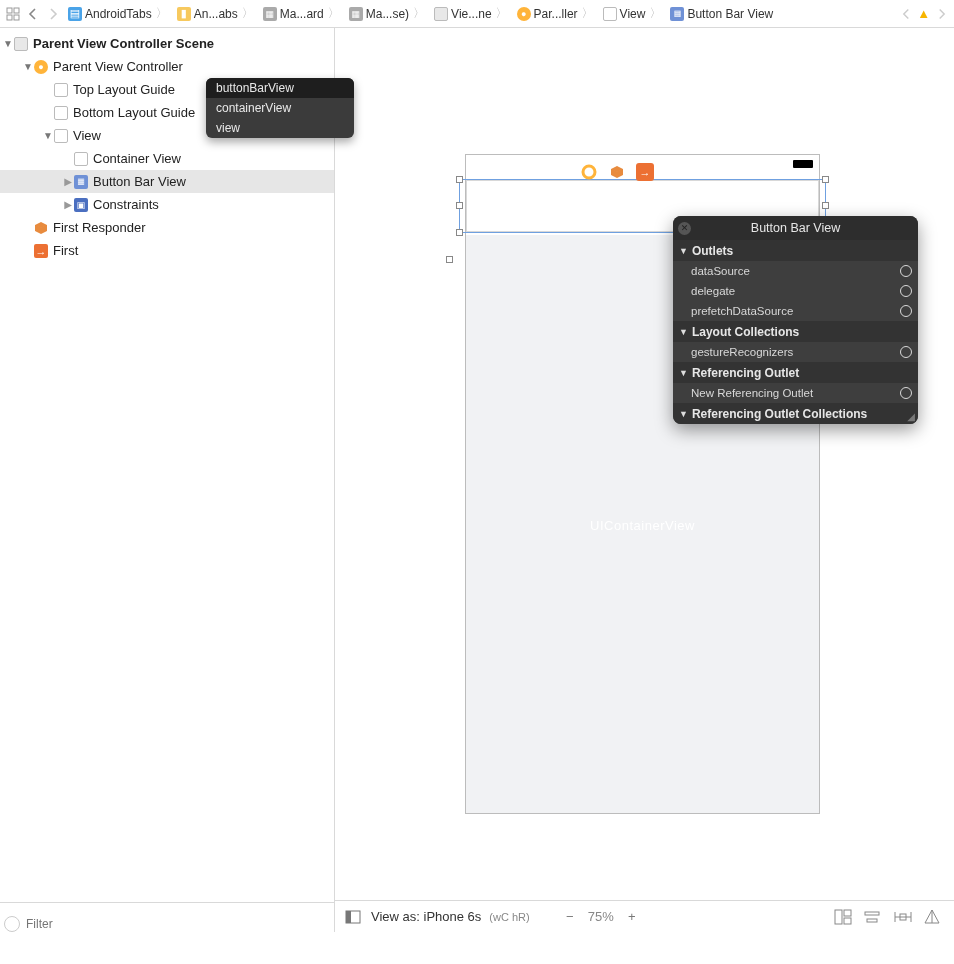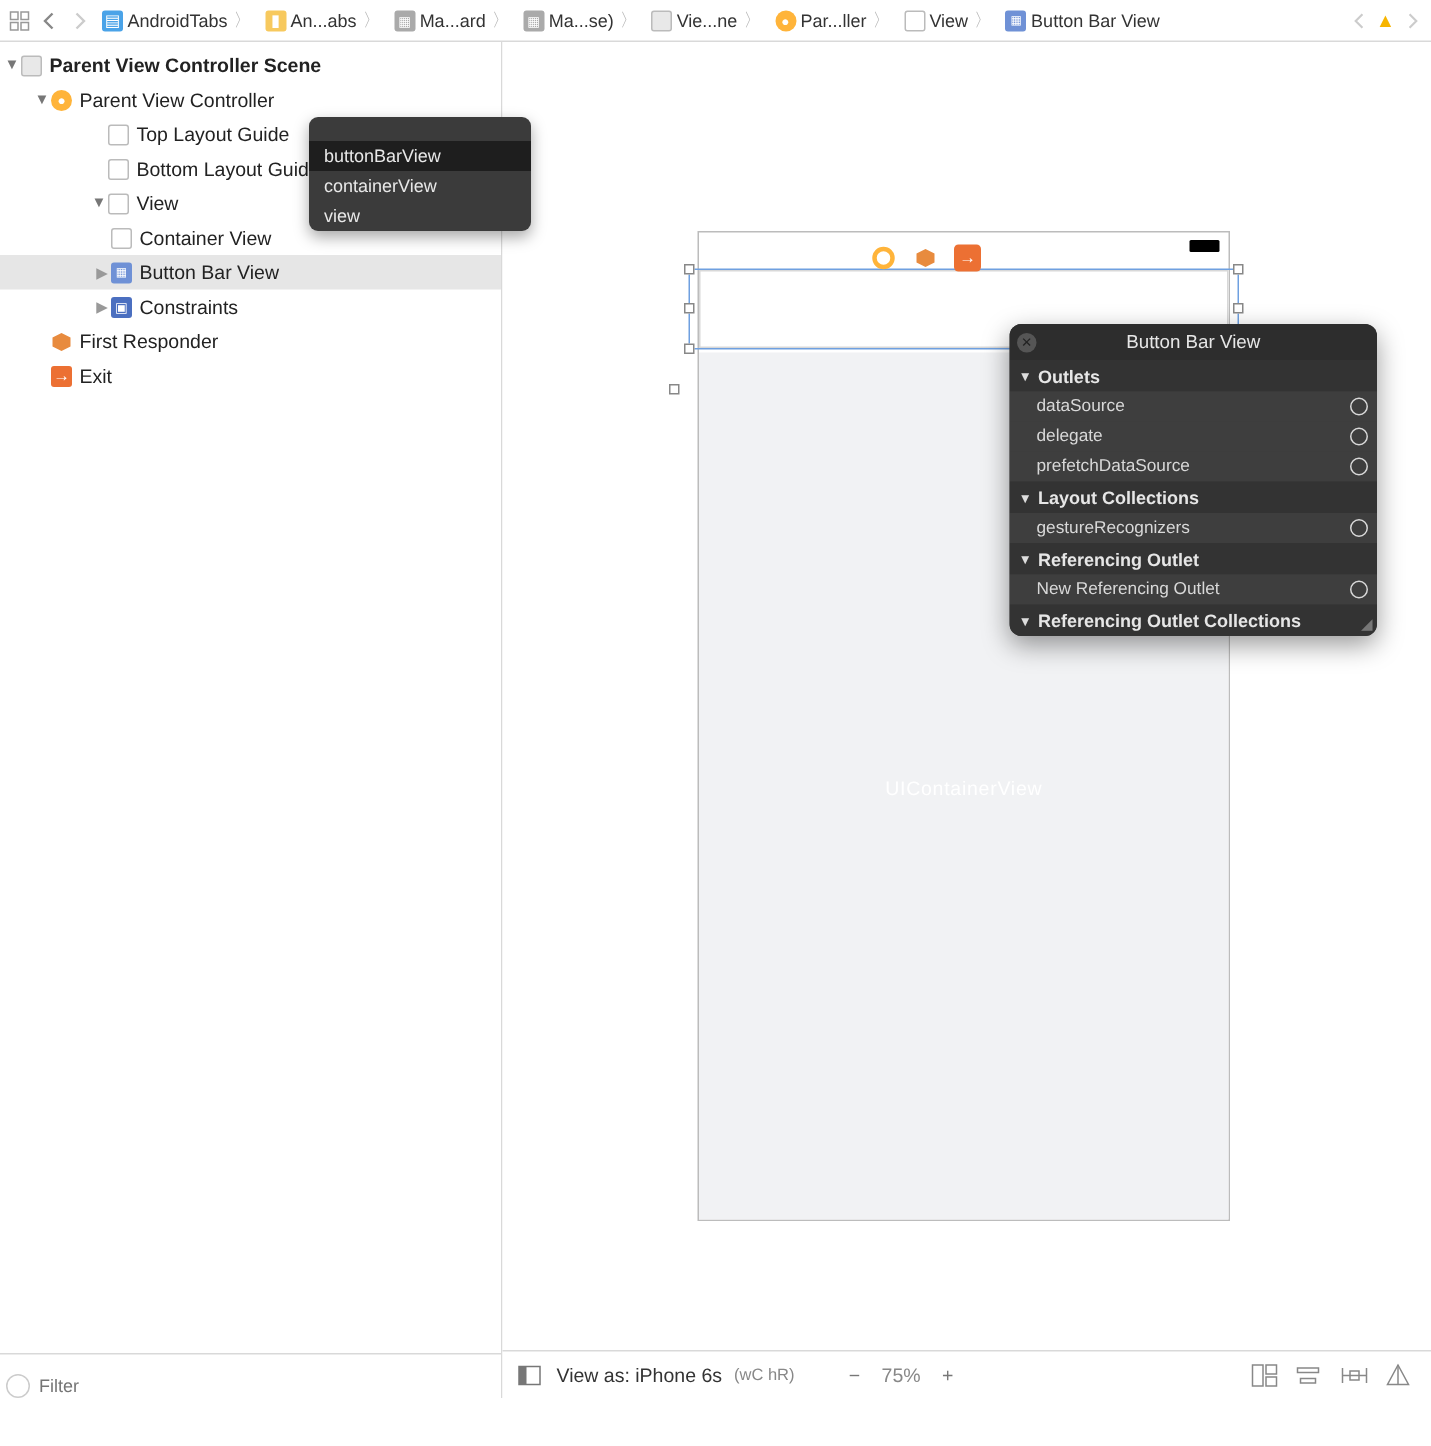--- a/index.html
+++ b/index.html
@@ -25,26 +25,26 @@
 
   .main { display:flex; height:904px;}
   .outline { width:335px; border-right:1px solid #d9d9d9; position:relative; display:flex; flex-direction:column;}
   .outline-body { flex:1; overflow:auto; padding-top:4px;}
   .row { display:flex; align-items:center; height:23px; font-size:13px; color:#222;}
   .row .disc { width:12px; text-align:center; color:#777; font-size:10px;}
   .row .empty { width:12px;}
   .row .ic { margin-right:5px;}
   .row.header { font-weight:600;}
   .row.sel { background:#e6e6e6;}
-  .indent-0{padding-left:2px;} .indent-1{padding-left:22px;} .indent-2{padding-left:60px;}
+  .indent-0{padding-left:2px;} .indent-1{padding-left:22px;} .indent-2{padding-left:42px;}
   .indent-3{padding-left:62px;}
 
   .popover { position:absolute; left:206px; top:50px; width:148px; background:#3b3b3b; color:#e8e8e8; border-radius:6px; font-size:12px; box-shadow:0 4px 10px rgba(0,0,0,.35); overflow:hidden; z-index:5;}
   .popover .popt { padding:3px 10px;}
-  .popover .popt.sel { background:#1e1e1e;margin-top:16px;}
+  .popover .popt.sel { background:#1e1e1e;}
 
   .filter { height:30px; border-top:1px solid #d9d9d9; display:flex; align-items:flex-end; padding:0 4px;}
   .filter .circ{ width:16px; height:16px; border:1px solid #ccc; border-radius:50%; margin-right:4px;}
   .filter input{ border:none; outline:none; font-size:12px; color:#888; flex:1;}
 
   .canvas { flex:1; position:relative; background:#fff; display:flex; flex-direction:column;}
   .canvas-area { flex:1; position:relative; overflow:hidden;}
   .phone { position:absolute; left:130px; top:126px; width:355px; height:660px; border:1px solid #bcbcbc; background:#fff;}
   .phone .status-bar{ height:18px; display:flex; justify-content:flex-end; align-items:center; padding:0 6px;}
   .battery{ width:20px; height:8px; background:#000; border-radius:1px;}
@@ -202,21 +202,21 @@
         <span class="ic ic-cube">
           <svg width="14" height="14" viewBox="0 0 14 14">
               <path d="M7 1 L13 4 L7 7 L1 4 Z M1 4 V10 L7 13 V7 Z M13 4 V10 L7 13 V7 Z" fill="#e88b3e"></path>
             </svg>
         </span>
         <span>First Responder</span>
       </div>
       <div class="row indent-1">
         <span class="empty"></span>
         <span class="ic ic-exit">→</span>
-        <span>Exit</span>
+        <span>First</span>
       </div>
     </div>
 
     <div class="popover">
       <div class="popt sel">buttonBarView</div>
       <div class="popt">containerView</div>
       <div class="popt">view</div>
     </div>
 
     <div class="filter">

